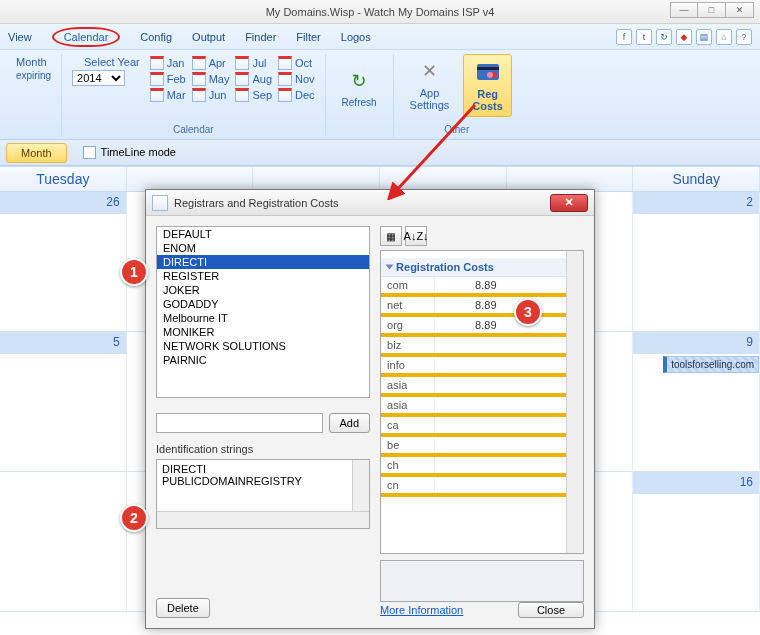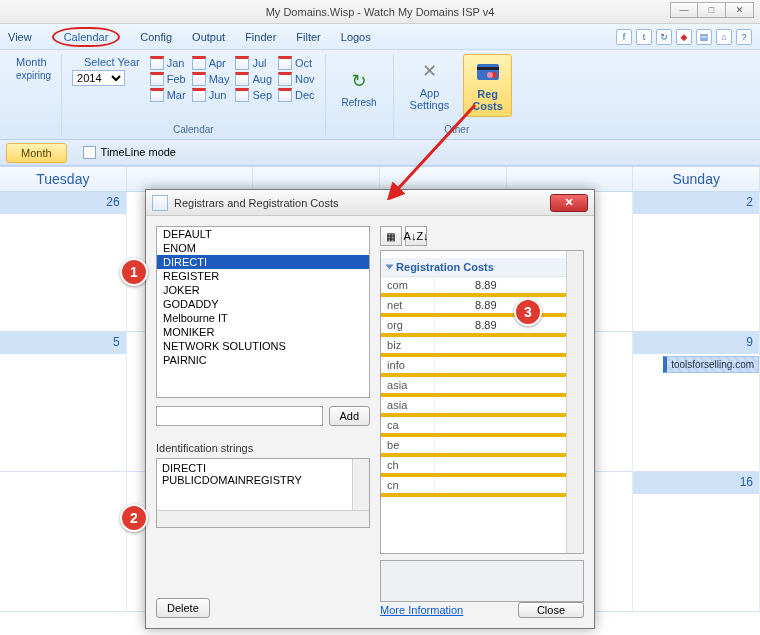--- a/index.html
+++ b/index.html
@@ -60,24 +60,24 @@
 .dlg-title { height:26px; background:linear-gradient(#fbfbfb,#e4e4e4); border-bottom:1px solid #c9c9c9; display:flex; align-items:center; padding:0 6px; gap:6px; }
 .dlg-title .ic { width:16px; height:16px; border:1px solid #9bb8e2; background:linear-gradient(#fff,#e4ecf7); }
 .dlg-title .t { color:#333; }
 .dlg-close { margin-left:auto; width:38px; height:18px; background:linear-gradient(#e67,# c33 60%,#a22); background:linear-gradient(#ef6a6a,#c83232); border:1px solid #8a1f1f; border-radius:3px; color:#fff; display:flex; align-items:center; justify-content:center; font-weight:bold; }
 .dlg-body { padding:10px; display:flex; gap:10px; height: calc(100% - 26px); }
 .leftcol { flex: 1.05; display:flex; flex-direction:column; }
 .rightcol { flex: 1; display:flex; flex-direction:column; }
 .listbox { border:1px solid #a9a9a9; background:#fff; flex:0 0 172px; overflow:auto; }
 .listbox div { padding:1px 6px; }
 .listbox div.sel { background:#1e5bbf; color:#fff; }
-.addrow { display:flex; gap:6px; margin-top:8px; }
+.addrow { display:flex; gap:6px; margin-top:15px; }
 .addrow input { flex:1; border:1px solid #a9a9a9; padding:2px 4px; background:#fff; }
 .btn { border:1px solid #9a9a9a; background:linear-gradient(#fdfdfd,#e7e7e7); border-radius:3px; padding:3px 10px; cursor:pointer; }
-.section-lbl { margin-top:16px; color:#333; }
+.section-lbl { margin-top:10px; color:#333; }
 .txtarea { border:1px solid #a9a9a9; background:#fff; height:70px; margin-top:4px; padding:3px 5px; overflow:auto; position:relative; }
 .txtarea .sbv { position:absolute; right:0; top:0; bottom:17px; width:17px; background:#efefef; border-left:1px solid #d0d0d0; }
 .txtarea .sbh { position:absolute; left:0; right:0; bottom:0; height:17px; background:#efefef; border-top:1px solid #d0d0d0; }
 .bottomrow { margin-top:auto; display:flex; align-items:center; }
 .proptools { display:flex; gap:3px; }
 .ptb { width:22px; height:20px; border:1px solid #a9a9a9; background:linear-gradient(#fdfdfd,#e7e7e7); display:flex; align-items:center; justify-content:center; font-size:10px; }
 .propgrid { border:1px solid #a9a9a9; background:#fff; margin-top:4px; flex:1; min-height:0; position:relative; display:flex; }
 .propgrid .inner { flex:1; overflow:auto;margin-top:7px; }
 .propgrid .sbv { width:17px; background:#efefef; border-left:1px solid #d0d0d0; }
 .pg-hdr { background:#eef3fa; color:#2a5ea9; font-weight:bold; padding:3px 6px; border-bottom:1px solid #dbe5f3; display:flex; align-items:center; gap:4px; }

